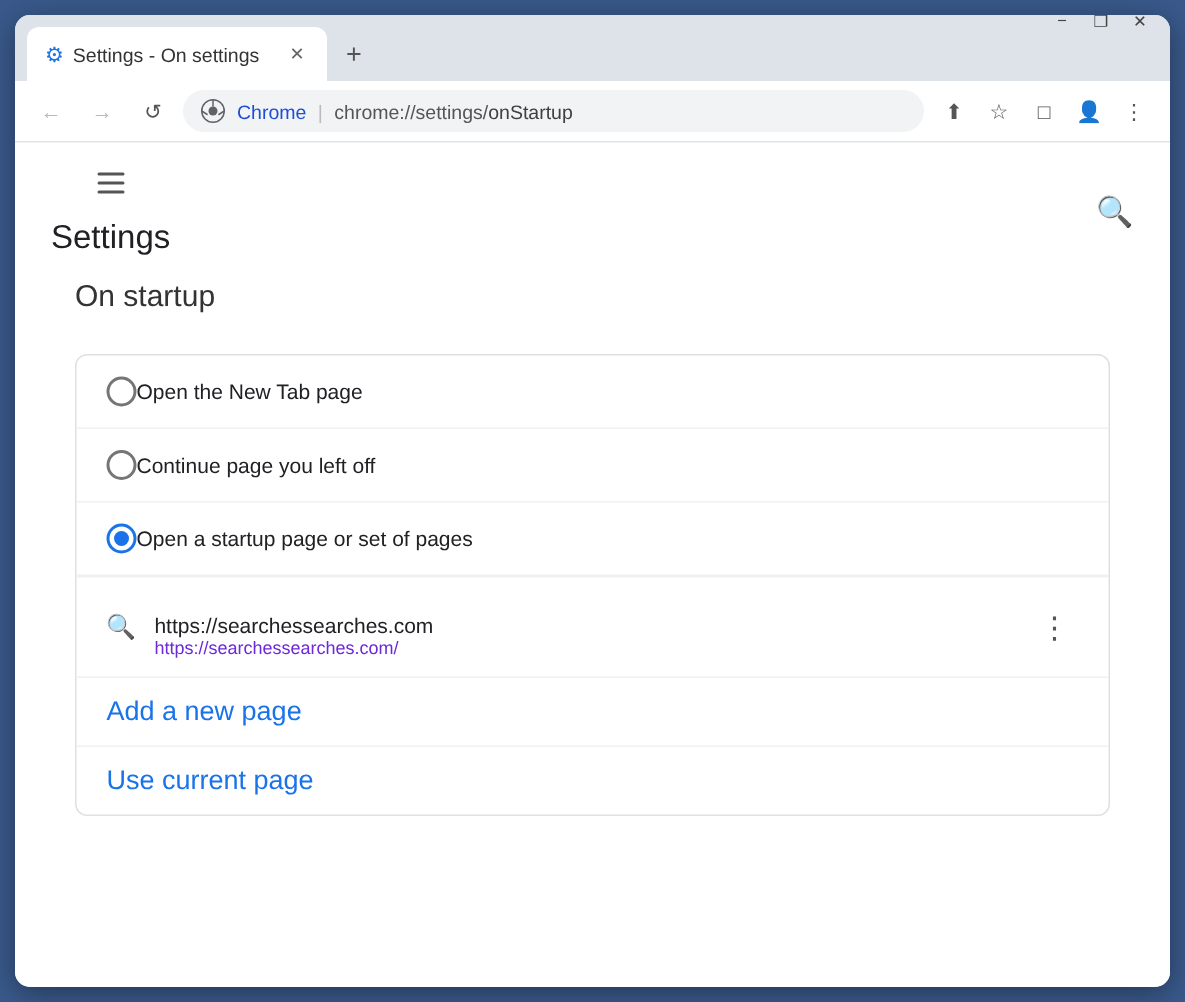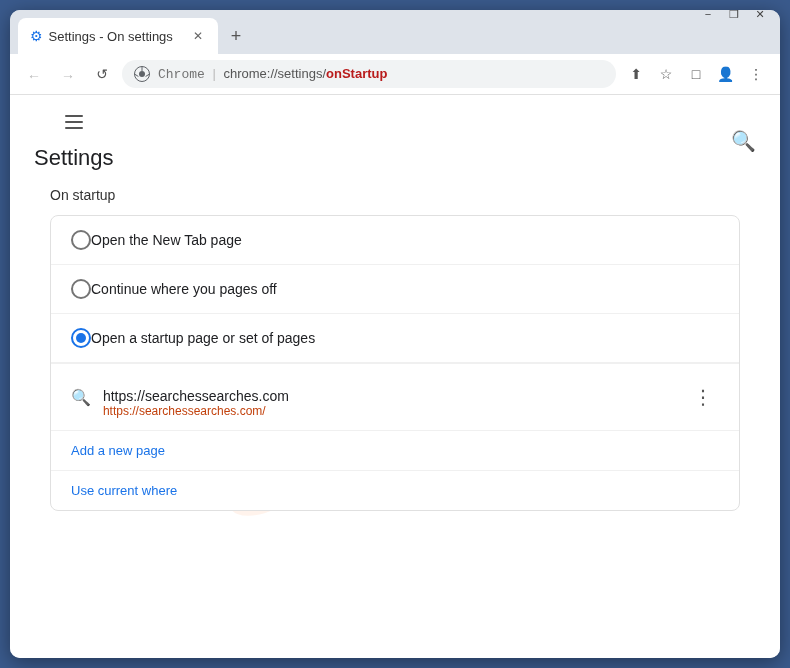--- a/index.html
+++ b/index.html
@@ -130,21 +130,21 @@
       color: #333;
     }
     .address-box .chrome-logo {
       width: 16px;
       height: 16px;
       display: flex;
       align-items: center;
       justify-content: center;
     }
     .address-text { font-size: 13px; color: #333; }
-    .address-text .brand { color: #737373; font-family: Liberation Mono, monospace; }
+    .address-text .brand { color: #1d4ed8; }
     .address-text .separator { color: #bbb; margin: 0 4px; }
     .toolbar-icons {
       display: flex;
       align-items: center;
       gap: 2px;
     }
     .toolbar-icon {
       width: 28px;
       height: 28px;
       display: flex;
@@ -225,23 +225,23 @@
       color: #555;
       font-size: 20px;
     }
     
     .startup-section {
       padding: 0 40px 24px 40px;
       position: relative;
       z-index: 1;
     }
     .section-title {
-      font-size: 14px;
+      font-size: 20px;
       color: #333;
-      margin-bottom: 12px;
+      margin-bottom: 26px;
     }
     .startup-card {
       border: 1px solid #e0e0e0;
       border-radius: 8px;
       background: #fff;
       overflow: hidden;
     }
     .radio-option {
       display: flex;
       align-items: center;
@@ -290,40 +290,40 @@
     .url-info {
       flex: 1;
       margin-top: 12px;
     }
     .url-name {
       font-size: 14px;
       color: #202124;
     }
     .url-addr {
       font-size: 12px;
-      color: #c2410c;
+      color: #6d28d9;
     }
     .url-menu-btn {
       color: #555;
       font-size: 20px;
       cursor: pointer;
       padding: 4px;
       border-radius: 50%;
       display: flex;
       align-items: center;
       justify-content: center;
       width: 32px;
       height: 32px;
     }
     
     .action-link {
       padding: 12px 20px;
       display: block;
       color: #1a73e8;
-      font-size: 13px;
+      font-size: 18px;
       cursor: pointer;
       text-decoration: none;
       border-top: 1px solid #f0f0f0;
     }
     
     .chrome-logo-svg {
       width: 16px;
       height: 16px;
     }
   </style>
@@ -360,21 +360,21 @@
           <circle cx="8" cy="8" r="7.5" stroke="#5f6368" stroke-width="1"></circle>
           <circle cx="8" cy="8" r="3" fill="#5f6368"></circle>
           <line x1="8" y1="5" x2="8" y2="0.5" stroke="#5f6368" stroke-width="1"></line>
           <line x1="11.6" y1="10.5" x2="15.5" y2="8" stroke="#5f6368" stroke-width="1"></line>
           <line x1="4.4" y1="10.5" x2="0.5" y2="8" stroke="#5f6368" stroke-width="1"></line>
         </svg>
       </div>
       <span class="address-text">
         <span class="brand">Chrome</span>
         <span class="separator"> | </span>
-        <span style="color:#555;">chrome://settings/</span><span style="color:#b91c1c; font-weight:700;">onStartup</span>
+        <span style="color:#555;">chrome://settings/</span><span style="color:#404040; font-weight:400;">onStartup</span>
       </span>
     </div>
     <div class="toolbar-icons">
       <div class="toolbar-icon">⬆</div>
       <div class="toolbar-icon">☆</div>
       <div class="toolbar-icon">□</div>
       <div class="toolbar-icon">👤</div>
       <div class="toolbar-icon">⋮</div>
     </div>
   </div>
@@ -401,36 +401,36 @@
       <div class="section-title">On startup</div>
       <div class="startup-card">
 
         <div class="radio-option">
           <div class="radio-circle"></div>
           <span class="radio-label">Open the New Tab page</span>
         </div>
 
         <div class="radio-option">
           <div class="radio-circle"></div>
-          <span class="radio-label">Continue where you pages off</span>
+          <span class="radio-label">Continue page you left off</span>
         </div>
 
         <div class="radio-option">
           <div class="radio-circle selected"></div>
           <span class="radio-label">Open a startup page or set of pages</span>
         </div>
 
         <div class="url-entry">
           <span class="url-search-icon">🔍</span>
           <div class="url-info">
             <div class="url-name">https://searchessearches.com</div>
             <div class="url-addr">https://searchessearches.com/</div>
           </div>
           <div class="url-menu-btn">⋮</div>
         </div>
 
         <a class="action-link">Add a new page</a>
 
-        <a class="action-link">Use current where</a>
+        <a class="action-link">Use current page</a>
       </div>
     </div>
   </div>
 </div>
 
 </body></html>

